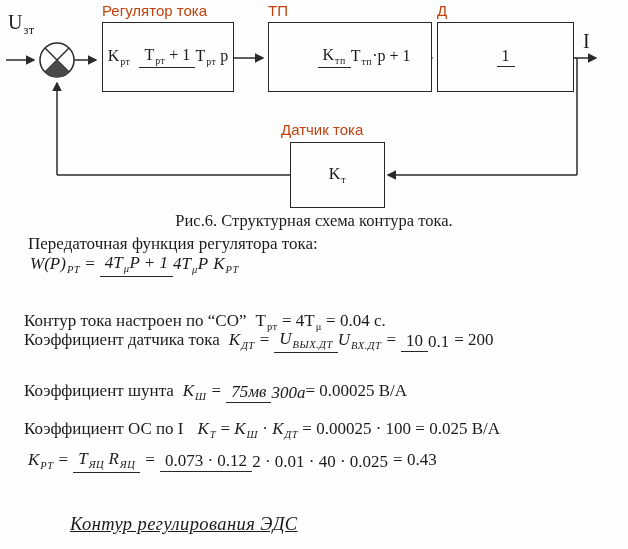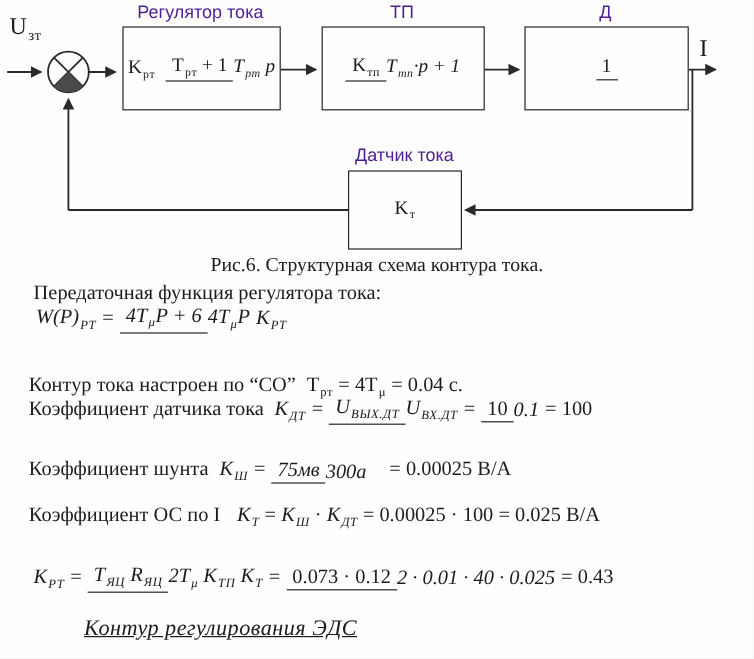--- a/index.html
+++ b/index.html
@@ -9,28 +9,28 @@
   }
   .abs{position:absolute;}
   
   .blk{
     position:absolute;border:1.6px solid #262626;background:#fefefe;
     display:flex;align-items:center;justify-content:center;
     font-size:16px;white-space:nowrap;
   }
   .blk-title{
     position:absolute;font-family:"Liberation Sans","DejaVu Sans",sans-serif;
-    font-size:15px;text-align:center;white-space:nowrap;color:#4c1d95;
+    font-size:15px;text-align:left;white-space:nowrap;color:#c2410c;
   }
   .frac{
     display:inline-flex;flex-direction:row;
     vertical-align:middle;line-height:1.12;text-align:center;
   }
   .frac .num{padding:0 5px 1px;border-bottom:1.4px solid #262626;}
-  .frac .den{padding-top:1px;font-style:italic;}
+  .frac .den{padding-top:1px;}
   .sb{font-size:0.62em;vertical-align:-0.42em;margin-left:1px;letter-spacing:0.5px;}
   .math{font-style:italic;}
   .up{font-style:normal;}
   .eq{margin:0 5px;}
   .gap{margin-left:9px;}
   
   .tline{position:absolute;font-size:17px;white-space:nowrap;line-height:1.2;}
   .caption{position:absolute;left:0;width:100%;text-align:center;font-size:16.5px;}
   .footer-heading{position:absolute;font-size:18.5px;font-style:italic;letter-spacing:0.4px;}
   svg{position:absolute;left:0;top:0;}
@@ -90,21 +90,21 @@
     <div class="blk" style="left:102px;top:22px;width:130px;height:68px;">
       <span>
         <span>K</span><span class="sb">рт</span>
         <span class="frac" style="margin-left:5px;">
           <span class="num"><span>T</span><span class="sb">рт</span><span> + 1</span></span>
           <span class="den"><span>T</span><span class="sb">рт</span><span> p</span></span>
         </span>
       </span>
     </div>
 
-    <div class="blk" style="left:268px;top:22px;width:134px;height:68px;">
+    <div class="blk" style="left:268px;top:22px;width:134px;height:68px;padding-left:28px;">
       <span class="frac">
         <span class="num"><span>K</span><span class="sb">тп</span></span>
         <span class="den"><span>T</span><span class="sb">тп</span><span>·p + 1</span></span>
       </span>
     </div>
 
     <div class="blk" style="left:437px;top:22px;width:135px;height:68px;">
       <span class="frac">
         <span class="num"><span>1</span></span>
       </span>
@@ -116,54 +116,53 @@
       </span>
     </div>
   </div>
 
   <div class="caption" style="top:211px;">Рис.6. Структурная схема контура тока.</div>
 
   <div class="tline" style="left:28px;top:234px;">Передаточная функция регулятора тока:</div>
 
   <div class="tline math" style="left:30px;top:253px;">
     <span>W(P)</span><span class="sb">РТ</span><span class="eq up">=</span><span class="frac">
-        <span class="num"><span>4T</span><span class="sb">μ</span><span>P + 6</span></span>
+        <span class="num"><span>4T</span><span class="sb">μ</span><span>P + 1</span></span>
         <span class="den"><span>4T</span><span class="sb">μ</span><span>P</span></span>
       </span><span style="margin-left:5px;">K</span><span class="sb">РТ</span>
   </div>
 
   <div class="tline" style="left:24px;top:311px;">
     <span>Контур тока настроен по “СО”</span><span class="gap">T</span><span class="sb">рт</span><span> = 4T</span><span class="sb">μ</span><span> = 0.04 с.</span>
   </div>
 
   <div class="tline" style="left:24px;top:329px;">
     <span>Коэффициент датчика тока</span><span class="math gap">К</span><span class="sb math">ДТ</span><span class="eq">=</span><span class="frac math">
         <span class="num"><span>U</span><span class="sb">ВЫХ.ДТ</span></span>
         <span class="den"><span>U</span><span class="sb">ВХ.ДТ</span></span>
       </span><span class="eq">=</span><span class="frac">
         <span class="num">10</span>
         <span class="den">0.1</span>
-      </span><span style="margin-left:5px;">= 100</span>
+      </span><span style="margin-left:5px;">= 200</span>
   </div>
 
   <div class="tline" style="left:24px;top:381px;">
     <span>Коэффициент шунта</span><span class="math gap">К</span><span class="sb math">Ш</span><span class="eq">=</span><span class="frac math">
         <span class="num">75мв</span>
         <span class="den">300а</span>
-      </span><span style="margin-left:19px;">= 0.00025 В/А</span>
+      </span><span style="margin-left:0;">= 0.00025 В/А</span>
   </div>
 
   <div class="tline" style="left:24px;top:419px;">
     <span>Коэффициент ОС по I</span><span class="math" style="margin-left:14px;">К</span><span class="sb math">Т</span><span> = </span><span class="math">К</span><span class="sb math">Ш</span><span> · </span><span class="math">К</span><span class="sb math">ДТ</span><span> = 0.00025 · 100 = 0.025 В/А</span>
   </div>
 
-  <div class="tline" style="left:28px;top:449px;margin-top:20px;">
+  <div class="tline" style="left:28px;top:449px;">
     <span class="math">К</span><span class="sb math">РТ</span><span class="eq">=</span><span class="frac math">
         <span class="num"><span>T</span><span class="sb">ЯЦ</span><span> R</span><span class="sb">ЯЦ</span></span>
-        <span class="den"><span>2T</span><span class="sb">μ</span><span> К</span><span class="sb">ТП</span><span> К</span><span class="sb">Т</span></span>
       </span><span class="eq">=</span><span class="frac">
         <span class="num">0.073 · 0.12</span>
         <span class="den">2 · 0.01 · 40 · 0.025</span>
       </span><span style="margin-left:5px;">= 0.43</span>
   </div>
 
   <div class="footer-heading" style="left:70px;top:514px;text-decoration:underline;">Контур регулирования ЭДС</div>
 
 </div>
 

